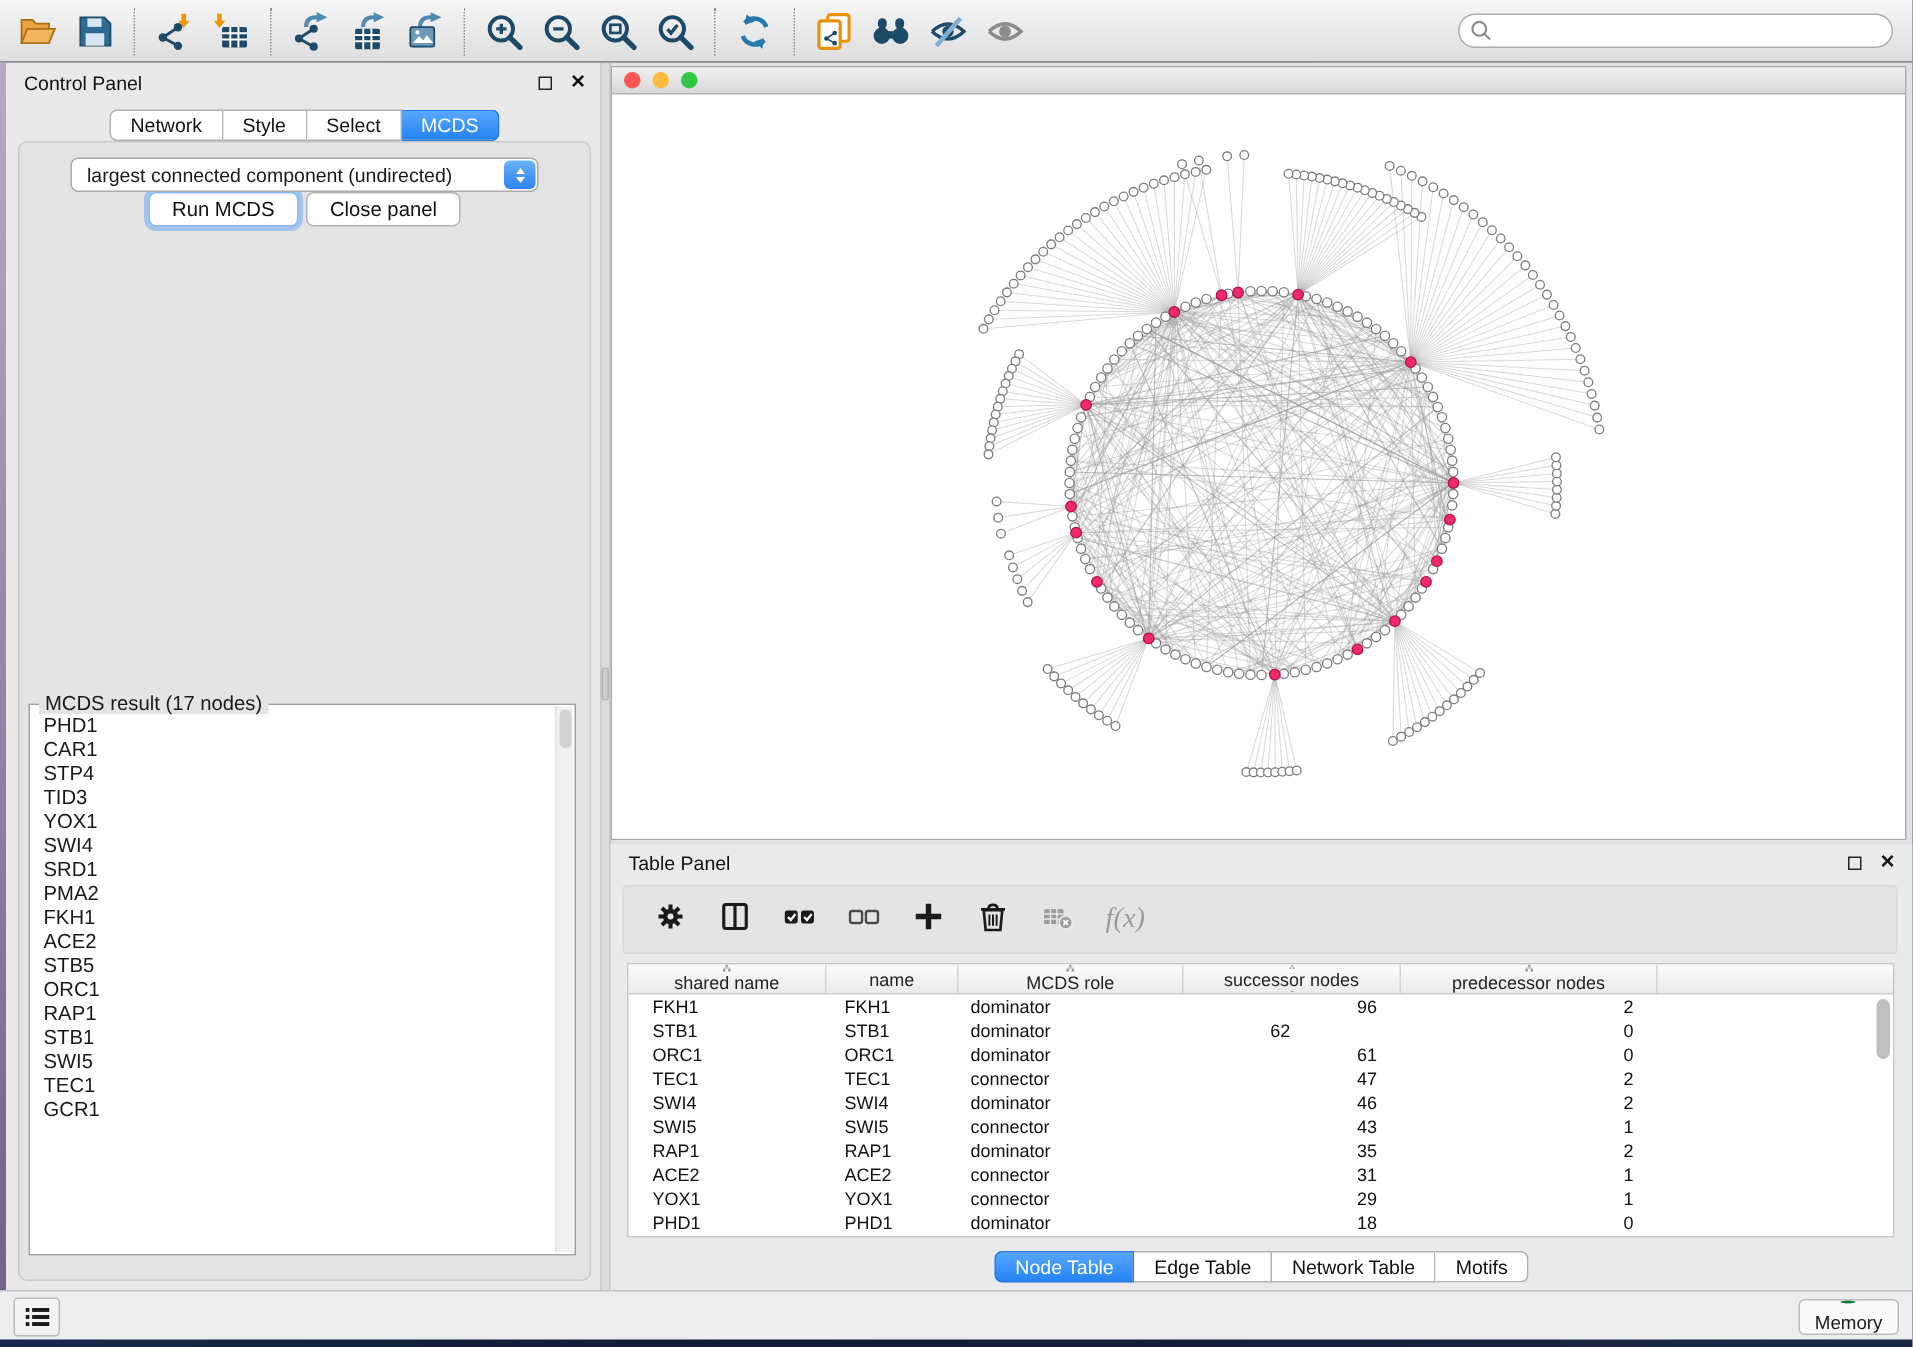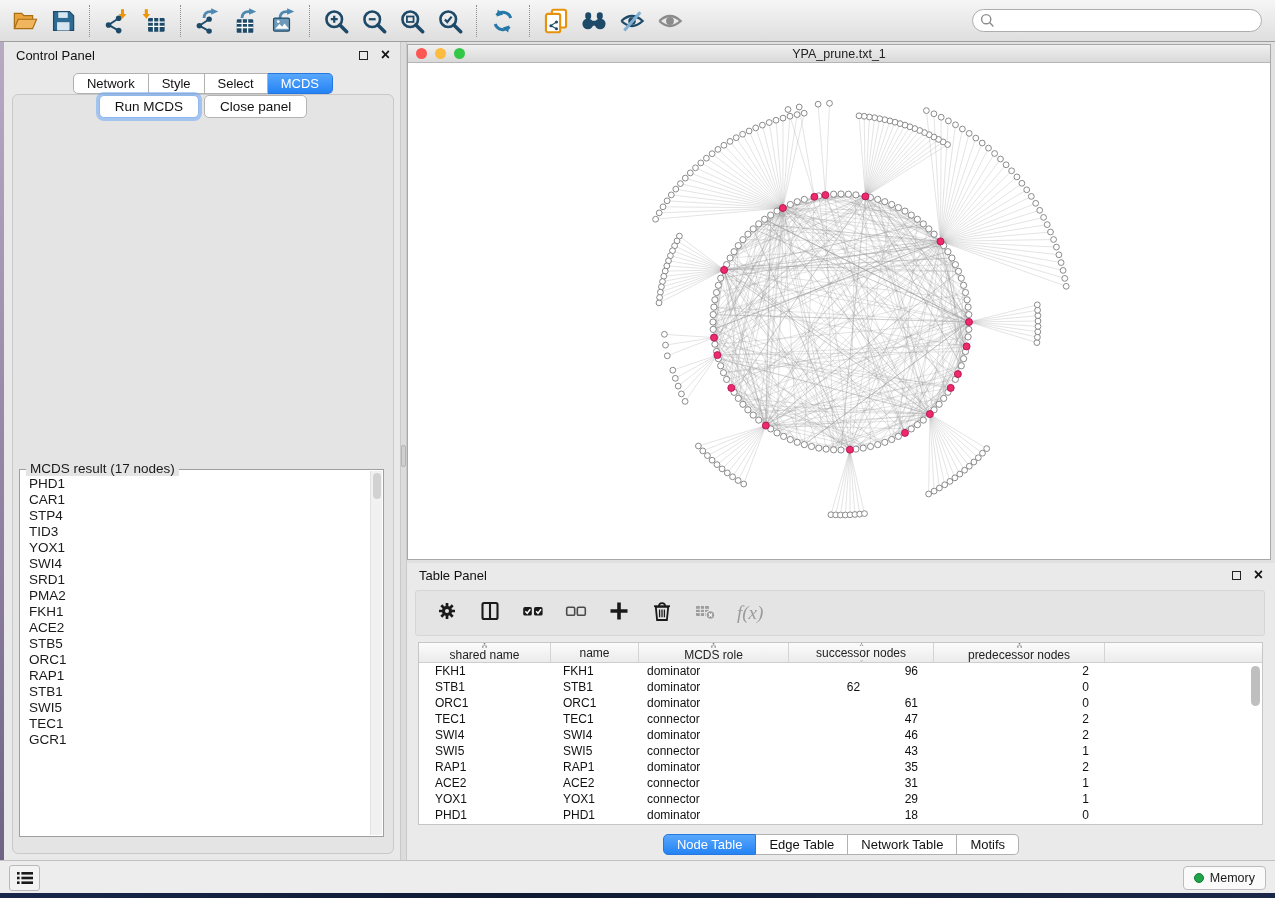--- a/index.html
+++ b/index.html
@@ -87,21 +87,21 @@
   .td { font-size:12px; color:#111; white-space:nowrap; overflow:hidden; }
   #tscroll { position:absolute; right:1px; top:21px; bottom:1px; width:12px; }
   #tscroll .thumb { width:9px; height:40px; margin:2px auto 0; background:#bfbfbf; border-radius:5px; }
   #tp-tabs { position:absolute; bottom:5px; left:0; width:100%; display:flex; justify-content:center; }
 
   
   #status-bar { position:absolute; left:0; top:860px; width:1275px; height:33px; background:#ededed; border-top:1px solid #c1c1c1; }
   #list-btn { position:absolute; left:9px; top:4px; width:31px; height:26px; background:#f3f3f3;
     border:1px solid #b9b9b9; border-radius:3px; display:flex; align-items:center; justify-content:center; }
   #memory-btn { position:absolute; right:9px; top:5px; height:24px; background:#fafafa; border:1px solid #bcbcbc;
-    border-radius:4px; display:flex; align-items:center; gap:6px; padding:0 10px; font-size:12.5px; }
+    border-radius:4px; display:flex; align-items:center; gap:6px; padding:0 10px; font-size:12.5px;flex-direction:column; }
   #memory-dot { width:10px; height:10px; border-radius:50%; background:#1ea54a; border:1px solid #157a36; }
 </style>
 </head>
 <body>
 
 <div id="app">
 
   <div id="toolbar">
       <span class="tb-group">
         <span class="tb-btn">
@@ -284,20 +284,27 @@
     </div>
     <div id="cp-tabs">
         <span class="seg" id="cp-tabseg">
           <span class="tab">Network</span>
           <span class="tab">Style</span>
           <span class="tab">Select</span>
           <span class="tab active">MCDS</span>
         </span>
       </div>
     <div id="cp-content">
+      <div id="criterion-select">
+        <span class="val">largest connected component (undirected)</span>
+        <span class="spin-cap">
+            <span class="chev-up"></span>
+            <span class="chev-dn"></span>
+          </span>
+      </div>
       <div id="btn-row">
         <button class="btn focused">Run MCDS</button>
         <button class="btn">Close panel</button>
       </div>
       <div id="result-group">
         <span id="result-legend">MCDS result (17 nodes)</span>
         <div id="result-list">
             <div class="node-item">PHD1</div>
             <div class="node-item">CAR1</div>
             <div class="node-item">STP4</div>
@@ -329,21 +336,20 @@
 
   <div id="right-bg"></div>
 
   <div id="network-window">
     <div id="net-titlebar">
       <span class="traffic">
         <span class="light" id="tl-red" style="background: rgb(252, 87, 83);"></span>
         <span class="light" id="tl-yellow" style="background: rgb(253, 188, 64);"></span>
         <span class="light" id="tl-green" style="background: rgb(51, 199, 72);"></span>
       </span>
-      <span id="net-title">YPA_prune.txt_1</span>
     </div>
     <svg id="net-canvas" viewBox="0 0 862 496">
         <g stroke="#9a9a9a" stroke-width="0.7" stroke-opacity="0.38">
           <line x1="374.9" y1="145.0" x2="403.5" y2="134.5"></line>
           <line x1="374.9" y1="145.0" x2="547.4" y2="201.6"></line>
           <line x1="374.9" y1="145.0" x2="318.6" y2="316.4"></line>
           <line x1="374.9" y1="145.0" x2="550.5" y2="309.7"></line>
           <line x1="374.9" y1="145.0" x2="509.4" y2="156.3"></line>
           <line x1="374.9" y1="145.0" x2="560.8" y2="251.6"></line>
           <line x1="374.9" y1="145.0" x2="389.2" y2="379.3"></line>

